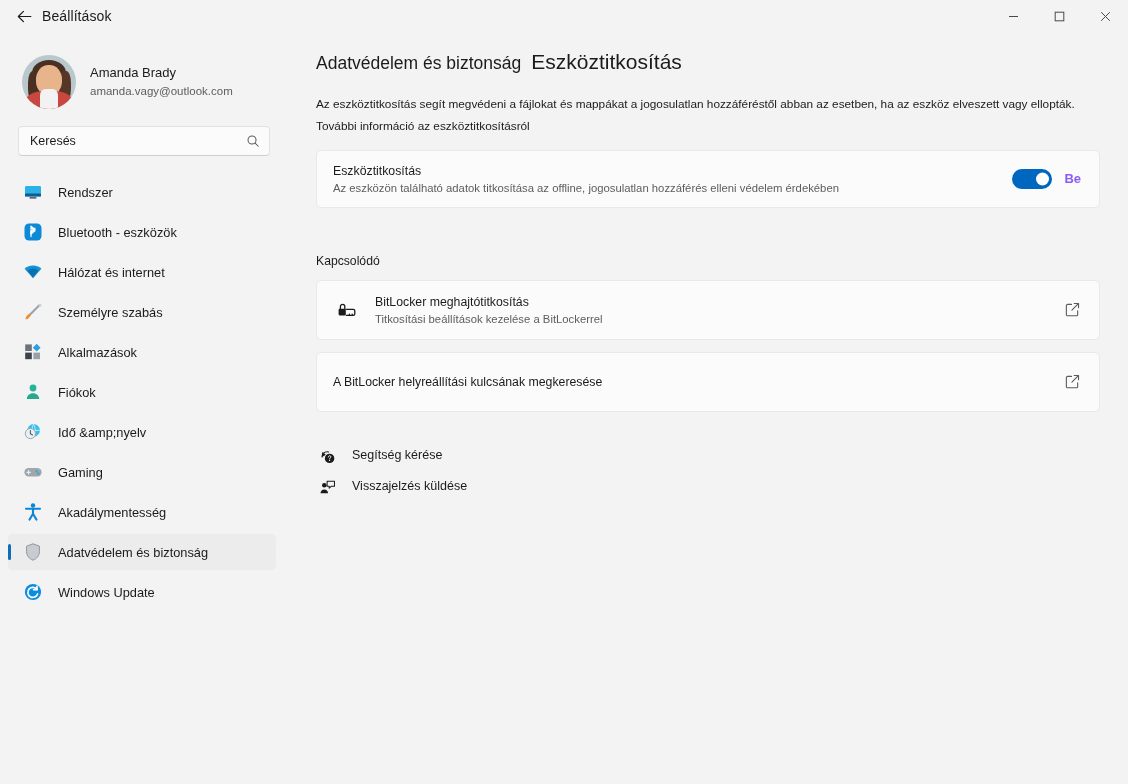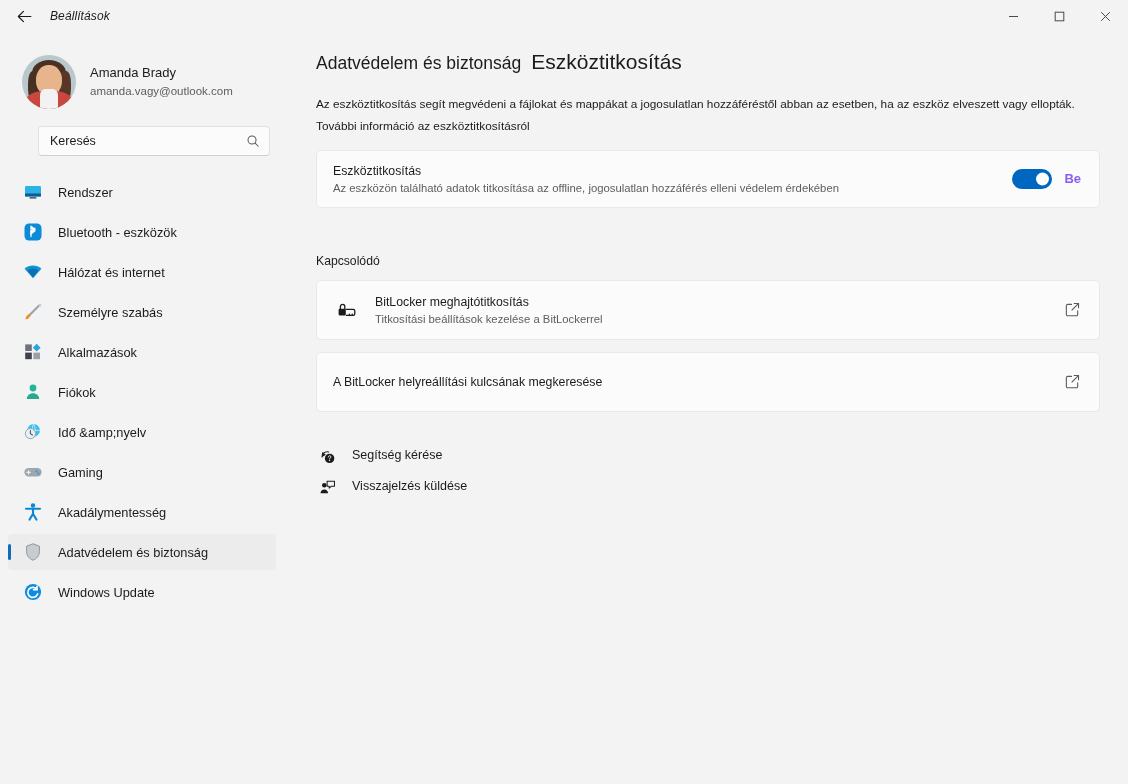--- a/index.html
+++ b/index.html
@@ -24,25 +24,23 @@
   }
   .back-btn {
     width: 36px; height: 32px;
     display: flex; align-items: center; justify-content: center;
     margin-left: 6px;
     border-radius: 4px;
     cursor: default;
   }
   .back-btn svg { display: block; }
   .app-title {
-    font-size: 12px;
-    color: #1b1b1b;
-    margin-left: 8px;
+    font-size: 14px;
+    color: #1b1b1b;
     letter-spacing: .1px;
-    font-style: italic;
   }
   .wincontrols {
     position: absolute;
     right: 0; top: 0;
     display: flex;
     height: 32px;
   }
   .wc {
     width: 46px; height: 32px;
     display: flex; align-items: center; justify-content: center;
@@ -118,21 +116,21 @@
     transform: translateX(-50%);
     width: 18px; height: 20px;
     background: #f2f2f2;
     border-radius: 30% 30% 0 0;
   }
   .acct-text { margin-left: 14px; line-height: 1.3; }
   .acct-name { font-size: 13px; color: #1b1b1b; }
   .acct-mail { font-size: 11.5px; color: #5d5d5d; margin-top: 2px; }
 
   
-  .searchwrap { padding: 14px 20px 0 38px; }
+  .searchwrap { padding: 14px 20px 0 18px; }
   .searchbox {
     height: 30px;
     background: #fbfbfb;
     border: 1px solid #e1e1e1;
     border-bottom-color: #cfcfcf;
     border-radius: 4px;
     display: flex;
     align-items: center;
     padding: 0 9px 0 11px;
   }

